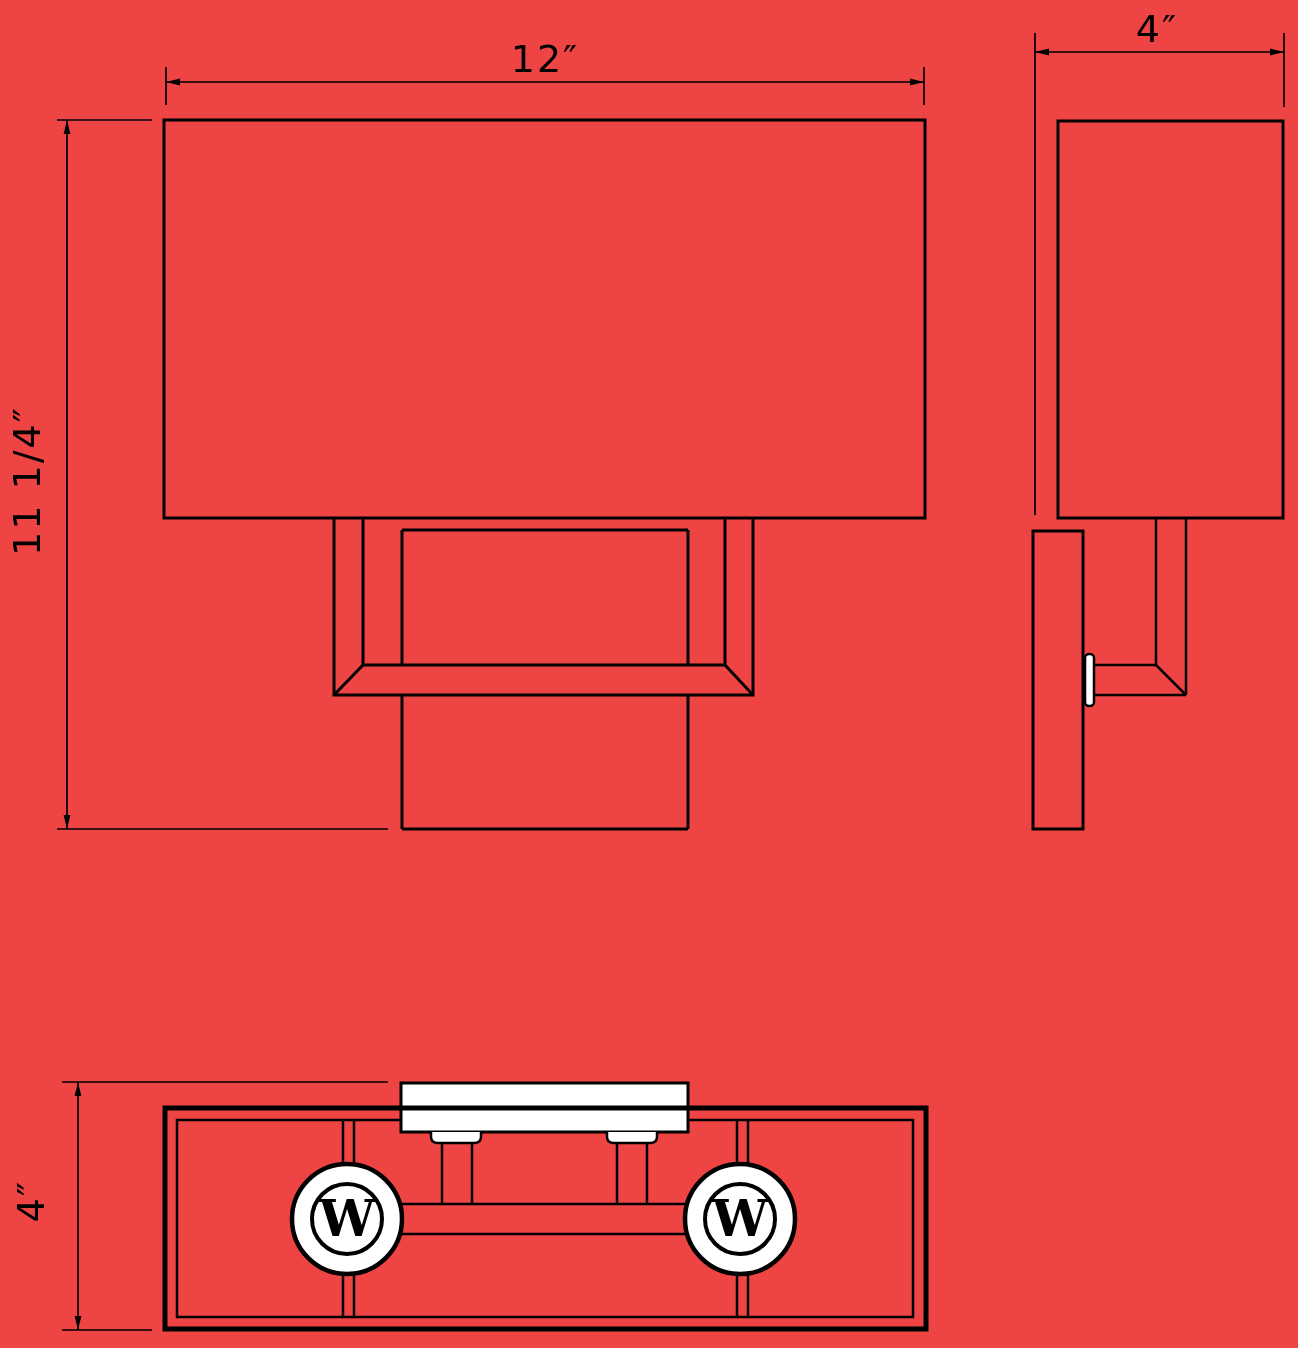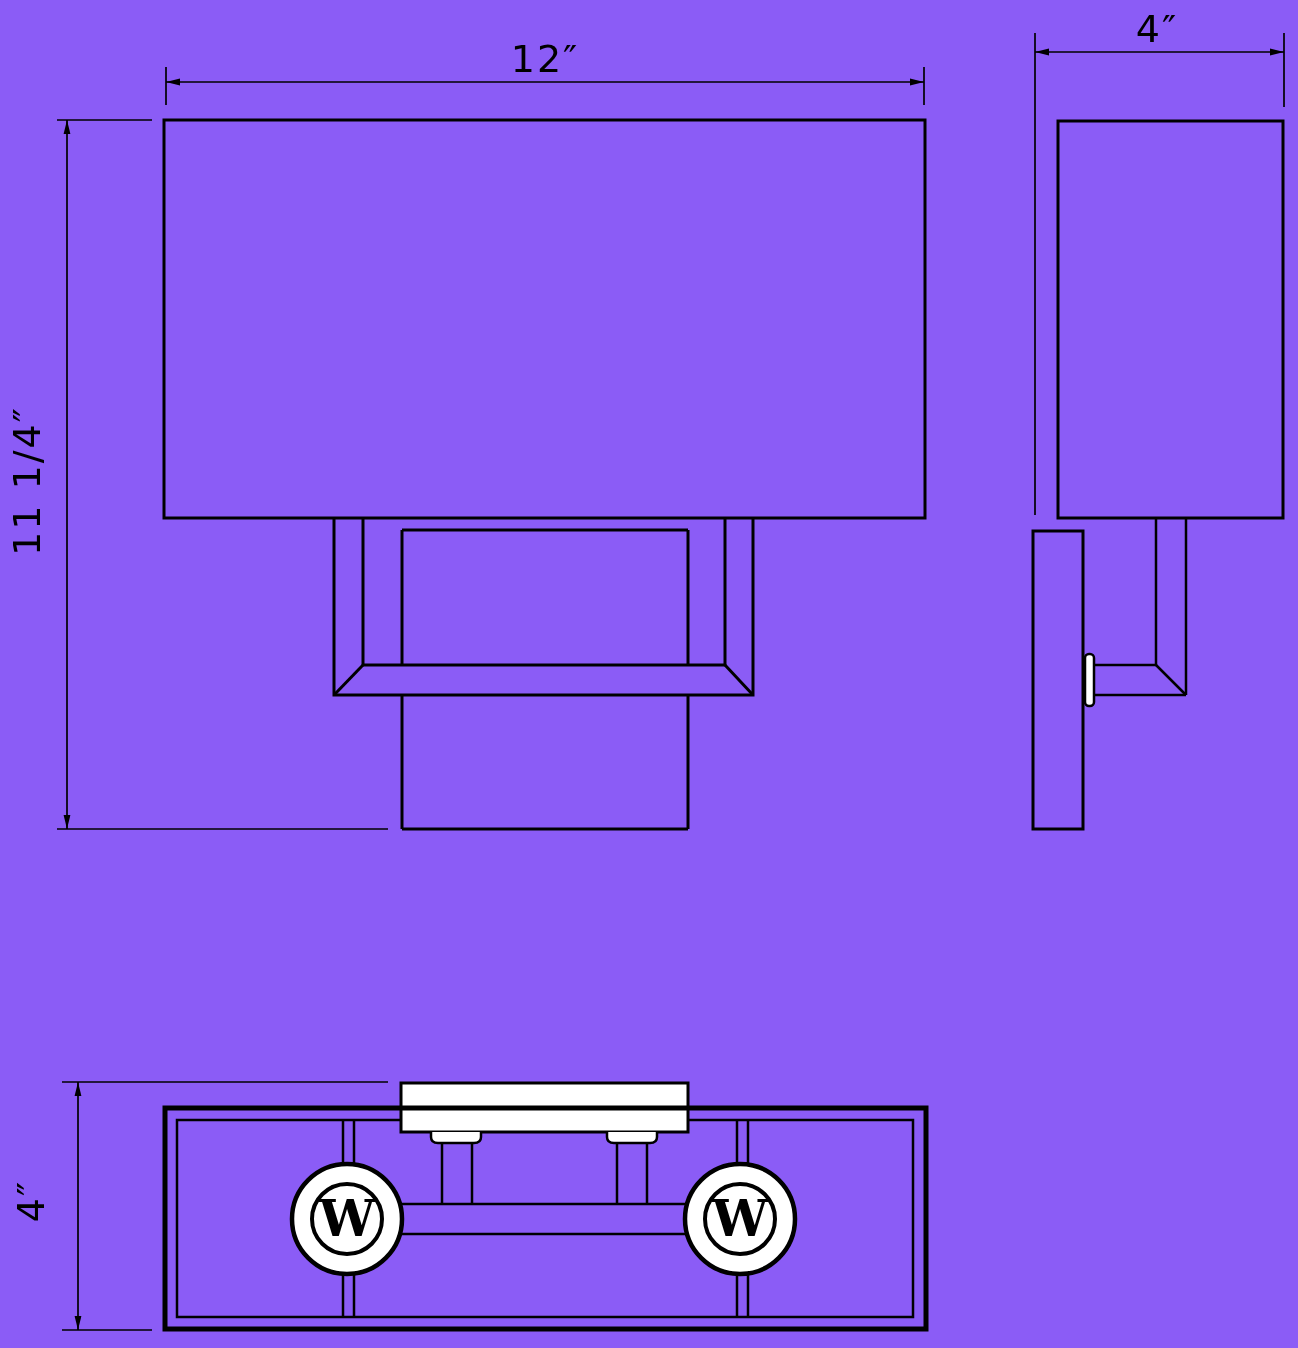--- a/index.html
+++ b/index.html
@@ -4,21 +4,21 @@
 <style>
   html, body {
     margin: 0;
     padding: 0;
     background: #ffffff;
   }
   .sheet {
     position: relative;
     width: 1298px;
     height: 1348px;
-    background: #8b5cf6;
+    background: #ef4444;
     overflow: hidden;
   }
   svg { display: block; }
   .obj   { stroke: #000000; stroke-width: 3;   fill: none; }
   .objw  { stroke: #000000; stroke-width: 3;   fill: #ffffff; }
   .heavy { stroke: #000000; stroke-width: 5;   fill: none; }
   .thin  { stroke: #000000; stroke-width: 2.5; fill: none; }
   .thinw { stroke: #000000; stroke-width: 2.5; fill: #ffffff; }
   .dimln { stroke: #000000; stroke-width: 1.7; fill: none; }
   .arrow { fill: #000000; stroke: none; }

